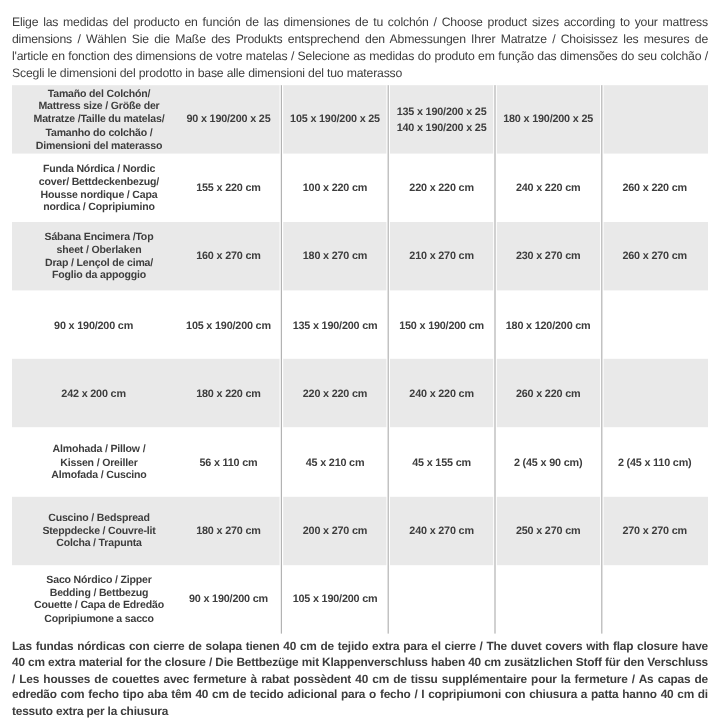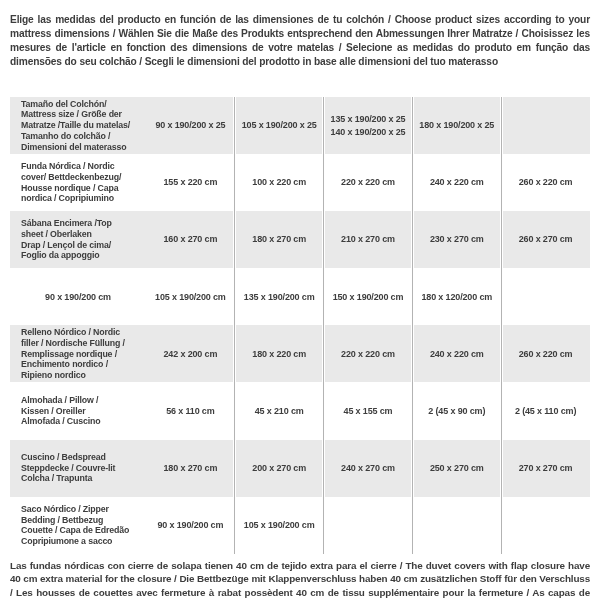--- a/index.html
+++ b/index.html
@@ -5,22 +5,22 @@
   html,body { margin:0; padding:0; }
   body {
     width:600px; height:600px; background:#ffffff;
     font-family:"Liberation Sans", sans-serif;
     color:#3d3d3d;
     -webkit-font-smoothing:antialiased;
   }
   .page { padding:13px 10px 0 10px; width:580px; }
 
   .intro {
-    margin:0 0 28px 0;
-    font-size:10.2px; line-height:14px; font-weight:700;
+    margin:0 0 2px 0;
+    font-size:10.2px; line-height:14px; font-weight:400;
     letter-spacing:-0.15px;
     text-align:justify;
   }
 
   .size-table { position:relative; width:580px; }
 
   .row {
     display:grid;
     grid-template-columns:136px repeat(5, 1fr);
     height:57.1px;
@@ -30,21 +30,21 @@
 
   .cell {
     text-align:center;
     font-weight:700;
     font-size:9px; line-height:12.5px;
     letter-spacing:-0.15px;
     white-space:pre-line;
     padding:0 2px;
   }
   .cell.label {
-    text-align:left;
+    text-align:center;
     padding:0 2px 0 11px;
     font-size:8.8px; line-height:10.7px;
   }
 
   
   .vdiv {
     position:absolute; top:0; bottom:0; width:3px;
     background:#ffffff; pointer-events:none;
   }
   .vdiv::after {
@@ -111,25 +111,20 @@
 
     <div class="row">
       <div class="cell">90 x 190/200 cm</div>
       <div class="cell">105 x 190/200 cm</div>
       <div class="cell">135 x 190/200 cm</div>
       <div class="cell">150 x 190/200 cm</div>
       <div class="cell">180 x 120/200 cm</div>
     </div>
 
     <div class="row alt">
-      <div class="cell label">Relleno Nórdico / Nordic
-filler / Nordische Füllung /
-Remplissage nordique /
-Enchimento nordico /
-Ripieno nordico</div>
       <div class="cell">242 x 200 cm</div>
       <div class="cell">180 x 220 cm</div>
       <div class="cell">220 x 220 cm</div>
       <div class="cell">240 x 220 cm</div>
       <div class="cell">260 x 220 cm</div>
     </div>
 
     <div class="row">
       <div class="cell label">Almohada  / Pillow /
 Kissen / Oreiller

